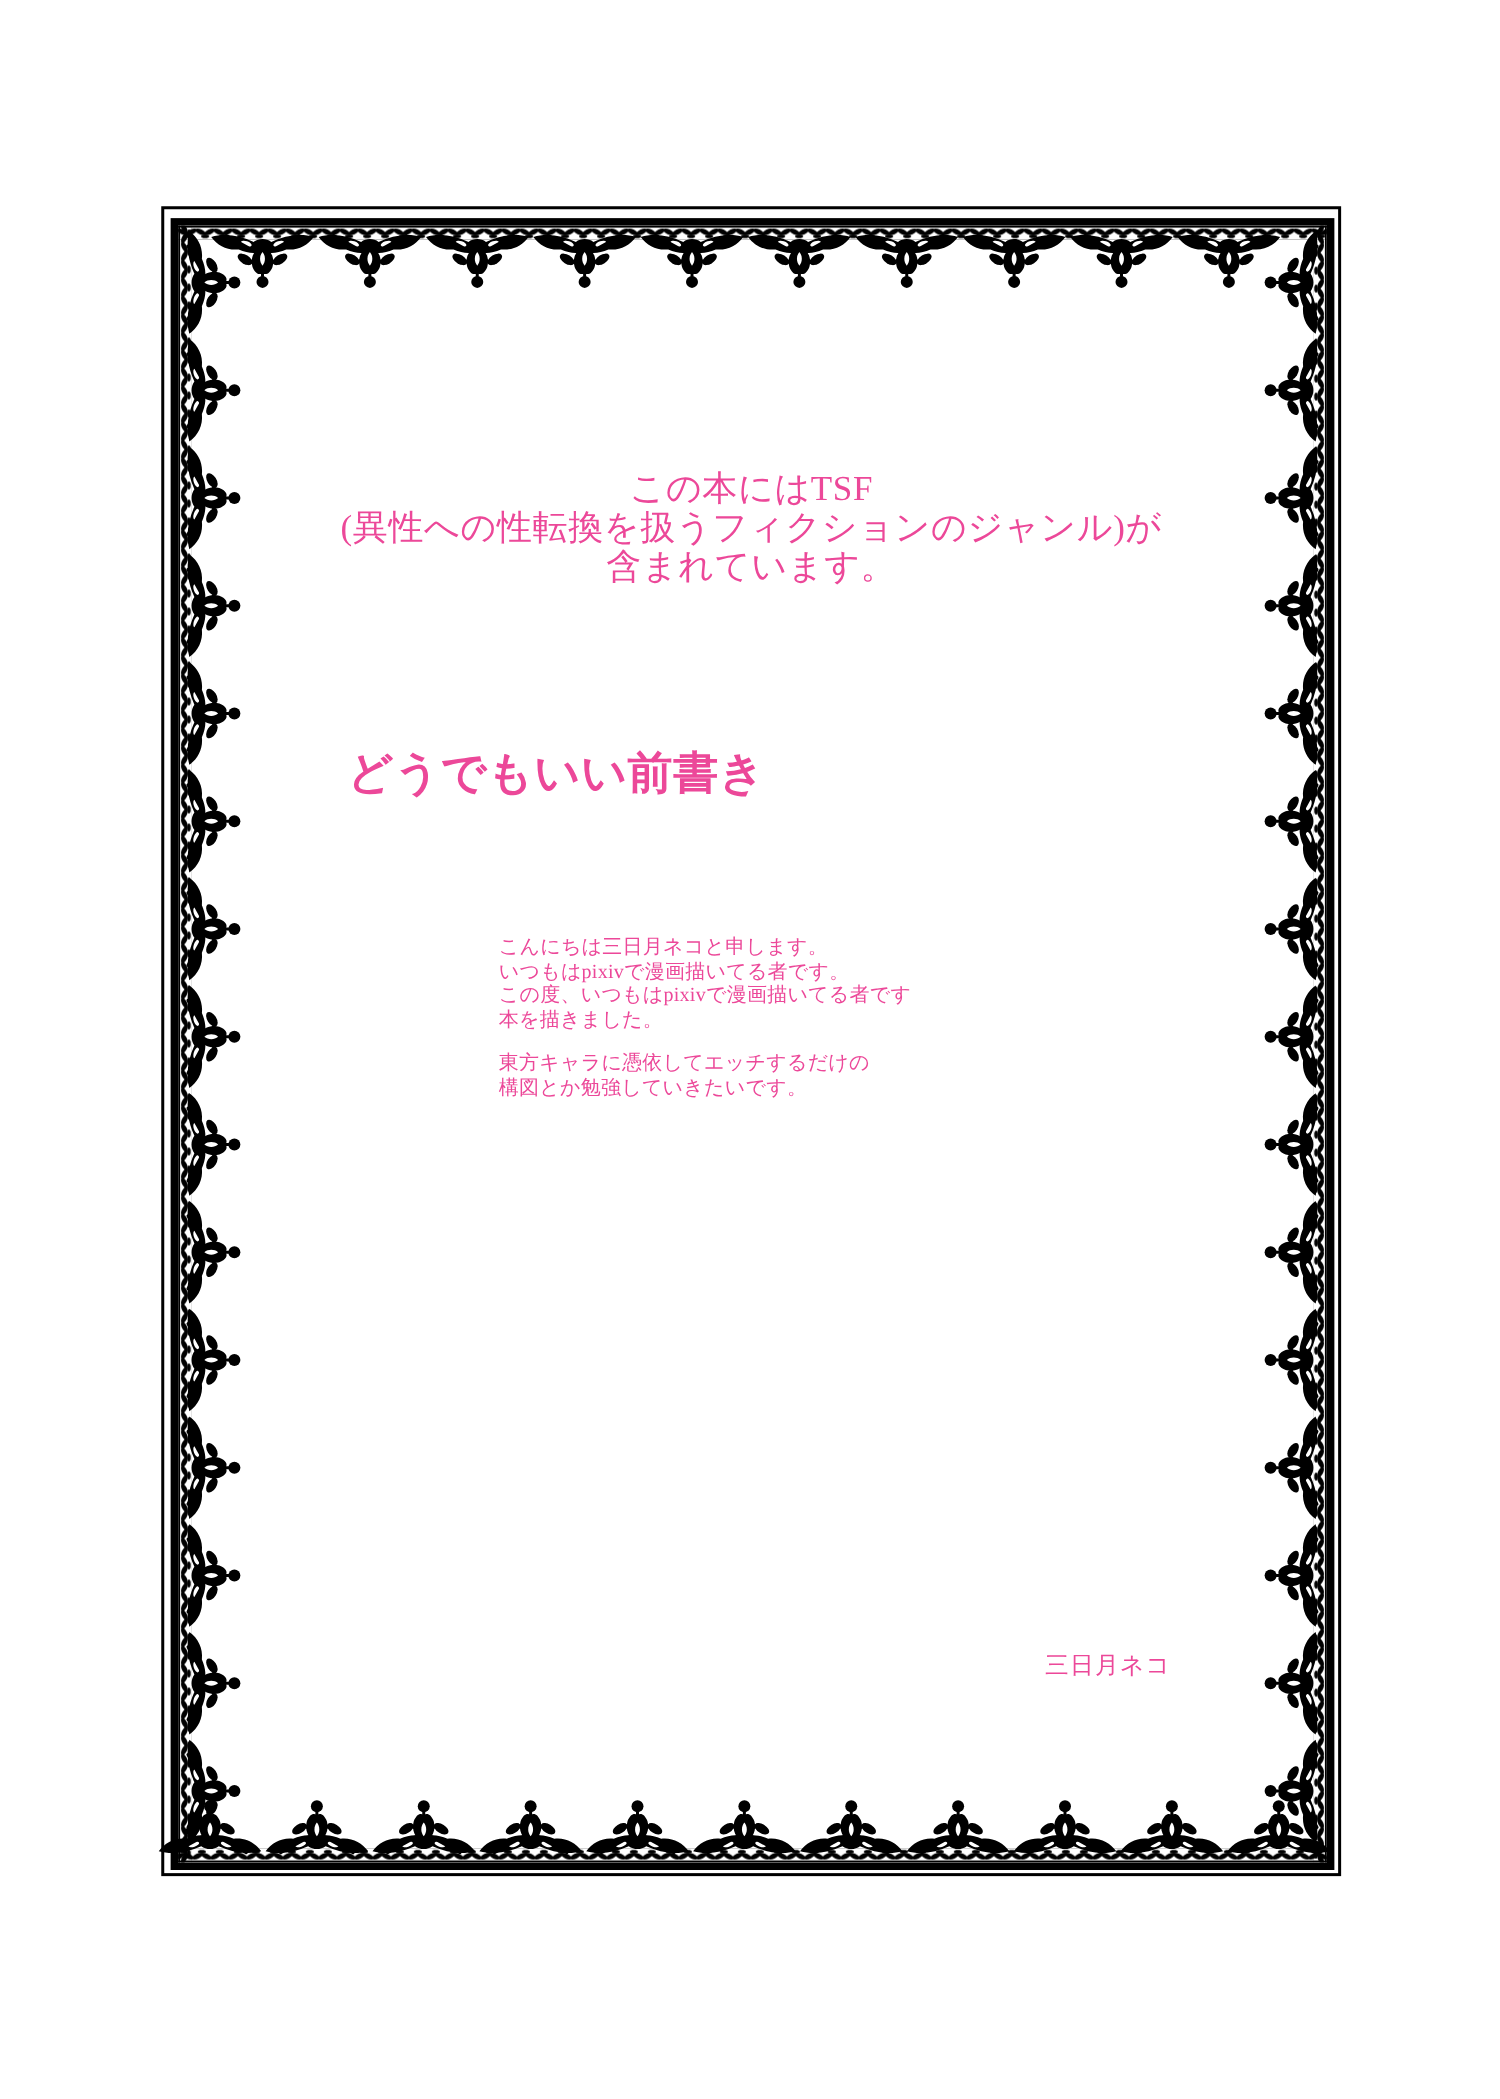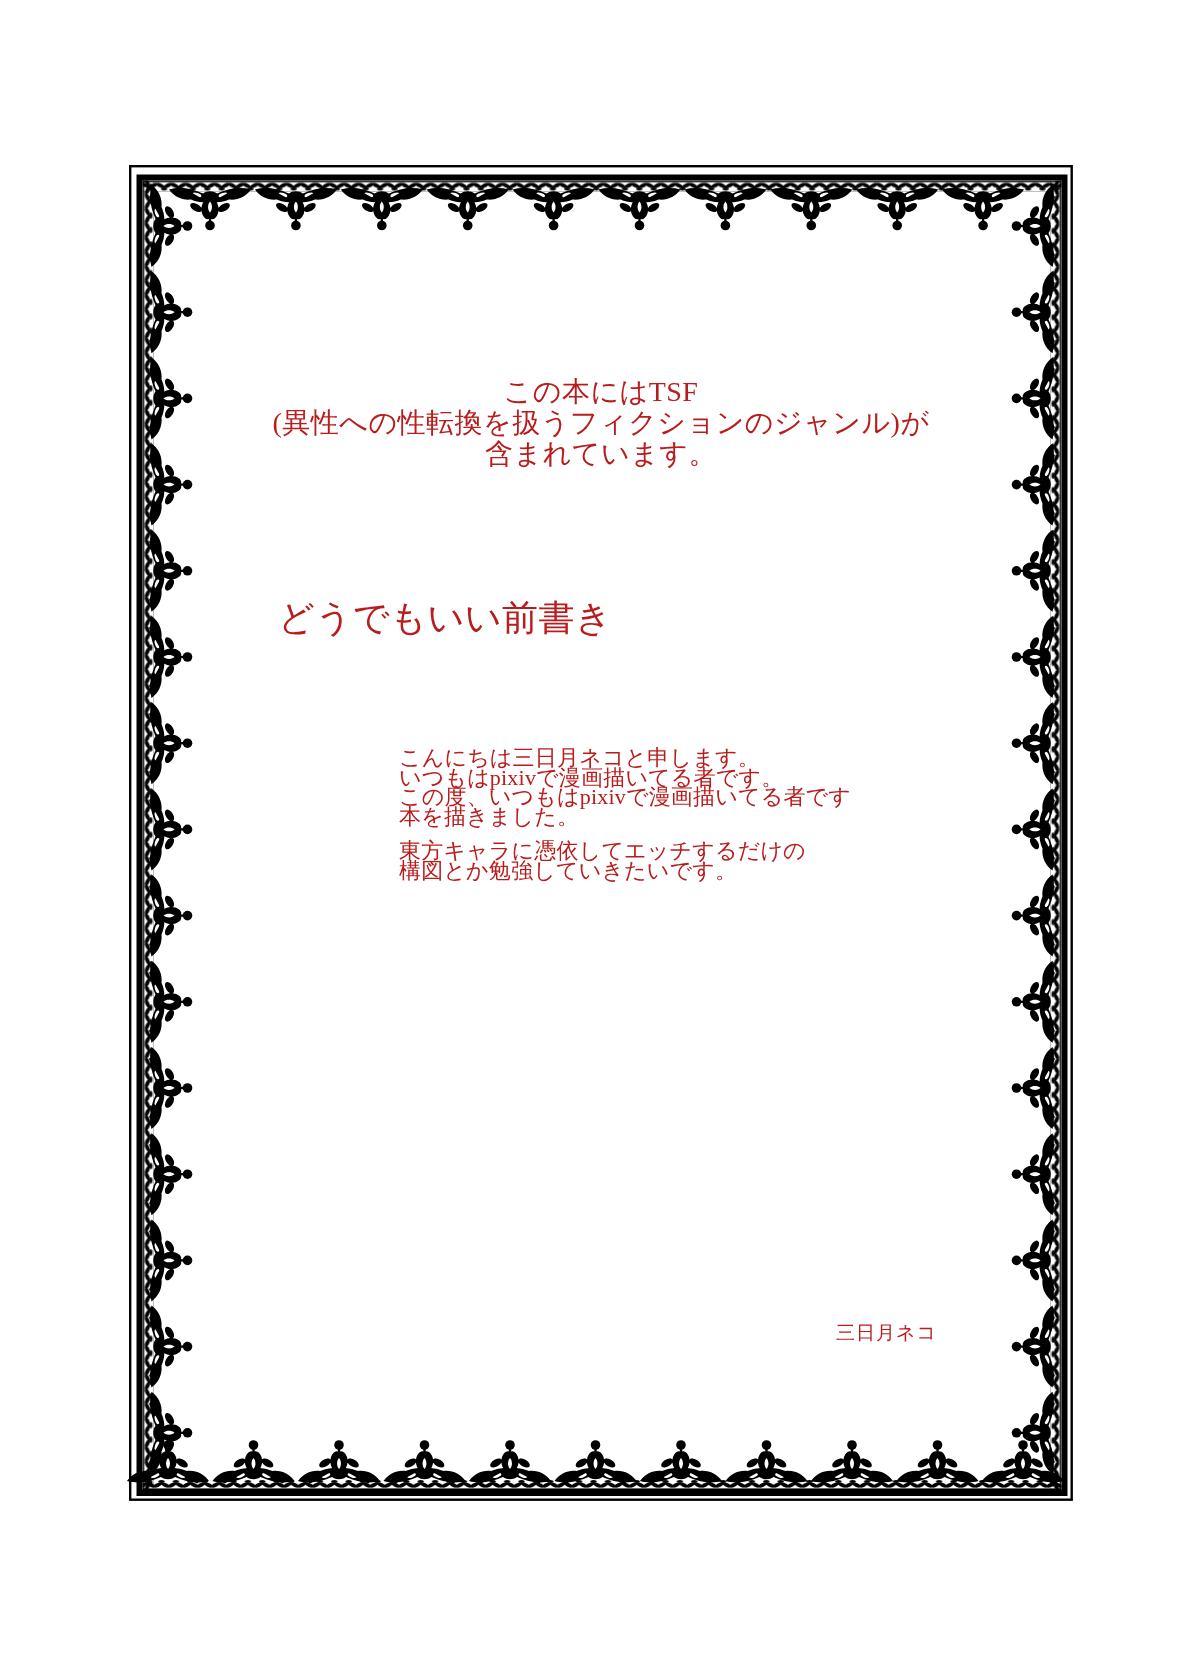--- a/index.html
+++ b/index.html
@@ -1,39 +1,39 @@
 <!DOCTYPE html>
 <html><head>
 <meta charset="utf-8">
 <style>
   html,body{margin:0;padding:0;background:#ffffff;}
   .page{
     position:relative;
     width:1136px;height:1679px;
     background:#ffffff;
     overflow:hidden;
-    color:#b91c1c;
+    color:#ec4899;
     font-family:"Liberation Serif","DejaVu Serif",serif;
   }
   .border-svg{position:absolute;left:0;top:0;width:1200px;height:1679px;fill:#000;}
   .notice{
     position:absolute;left:137px;top:376px;width:928px;
     text-align:center;
     font-size:28px;line-height:31px;
     letter-spacing:0.5px;
     white-space:nowrap;
   }
   .heading{
     position:absolute;left:278px;top:596px;margin:0;
-    font-size:36px;font-weight:400;line-height:44px;
+    font-size:36px;font-weight:700;line-height:44px;
     letter-spacing:0.5px;white-space:nowrap;
   }
   .body-text{
     position:absolute;left:399px;top:733px;
-    font-size:22px;line-height:19.6px;
+    font-size:16px;line-height:19.6px;
     letter-spacing:0.2px;white-space:nowrap;
   }
   .body-text p{margin:0 0 15px 0;padding:0;}
   .signature{
     position:absolute;left:836px;top:1322px;
     font-family:Liberation Serif, serif;
     font-size:19px;line-height:22px;letter-spacing:1px;white-space:nowrap;
   }
 </style>
 </head>

